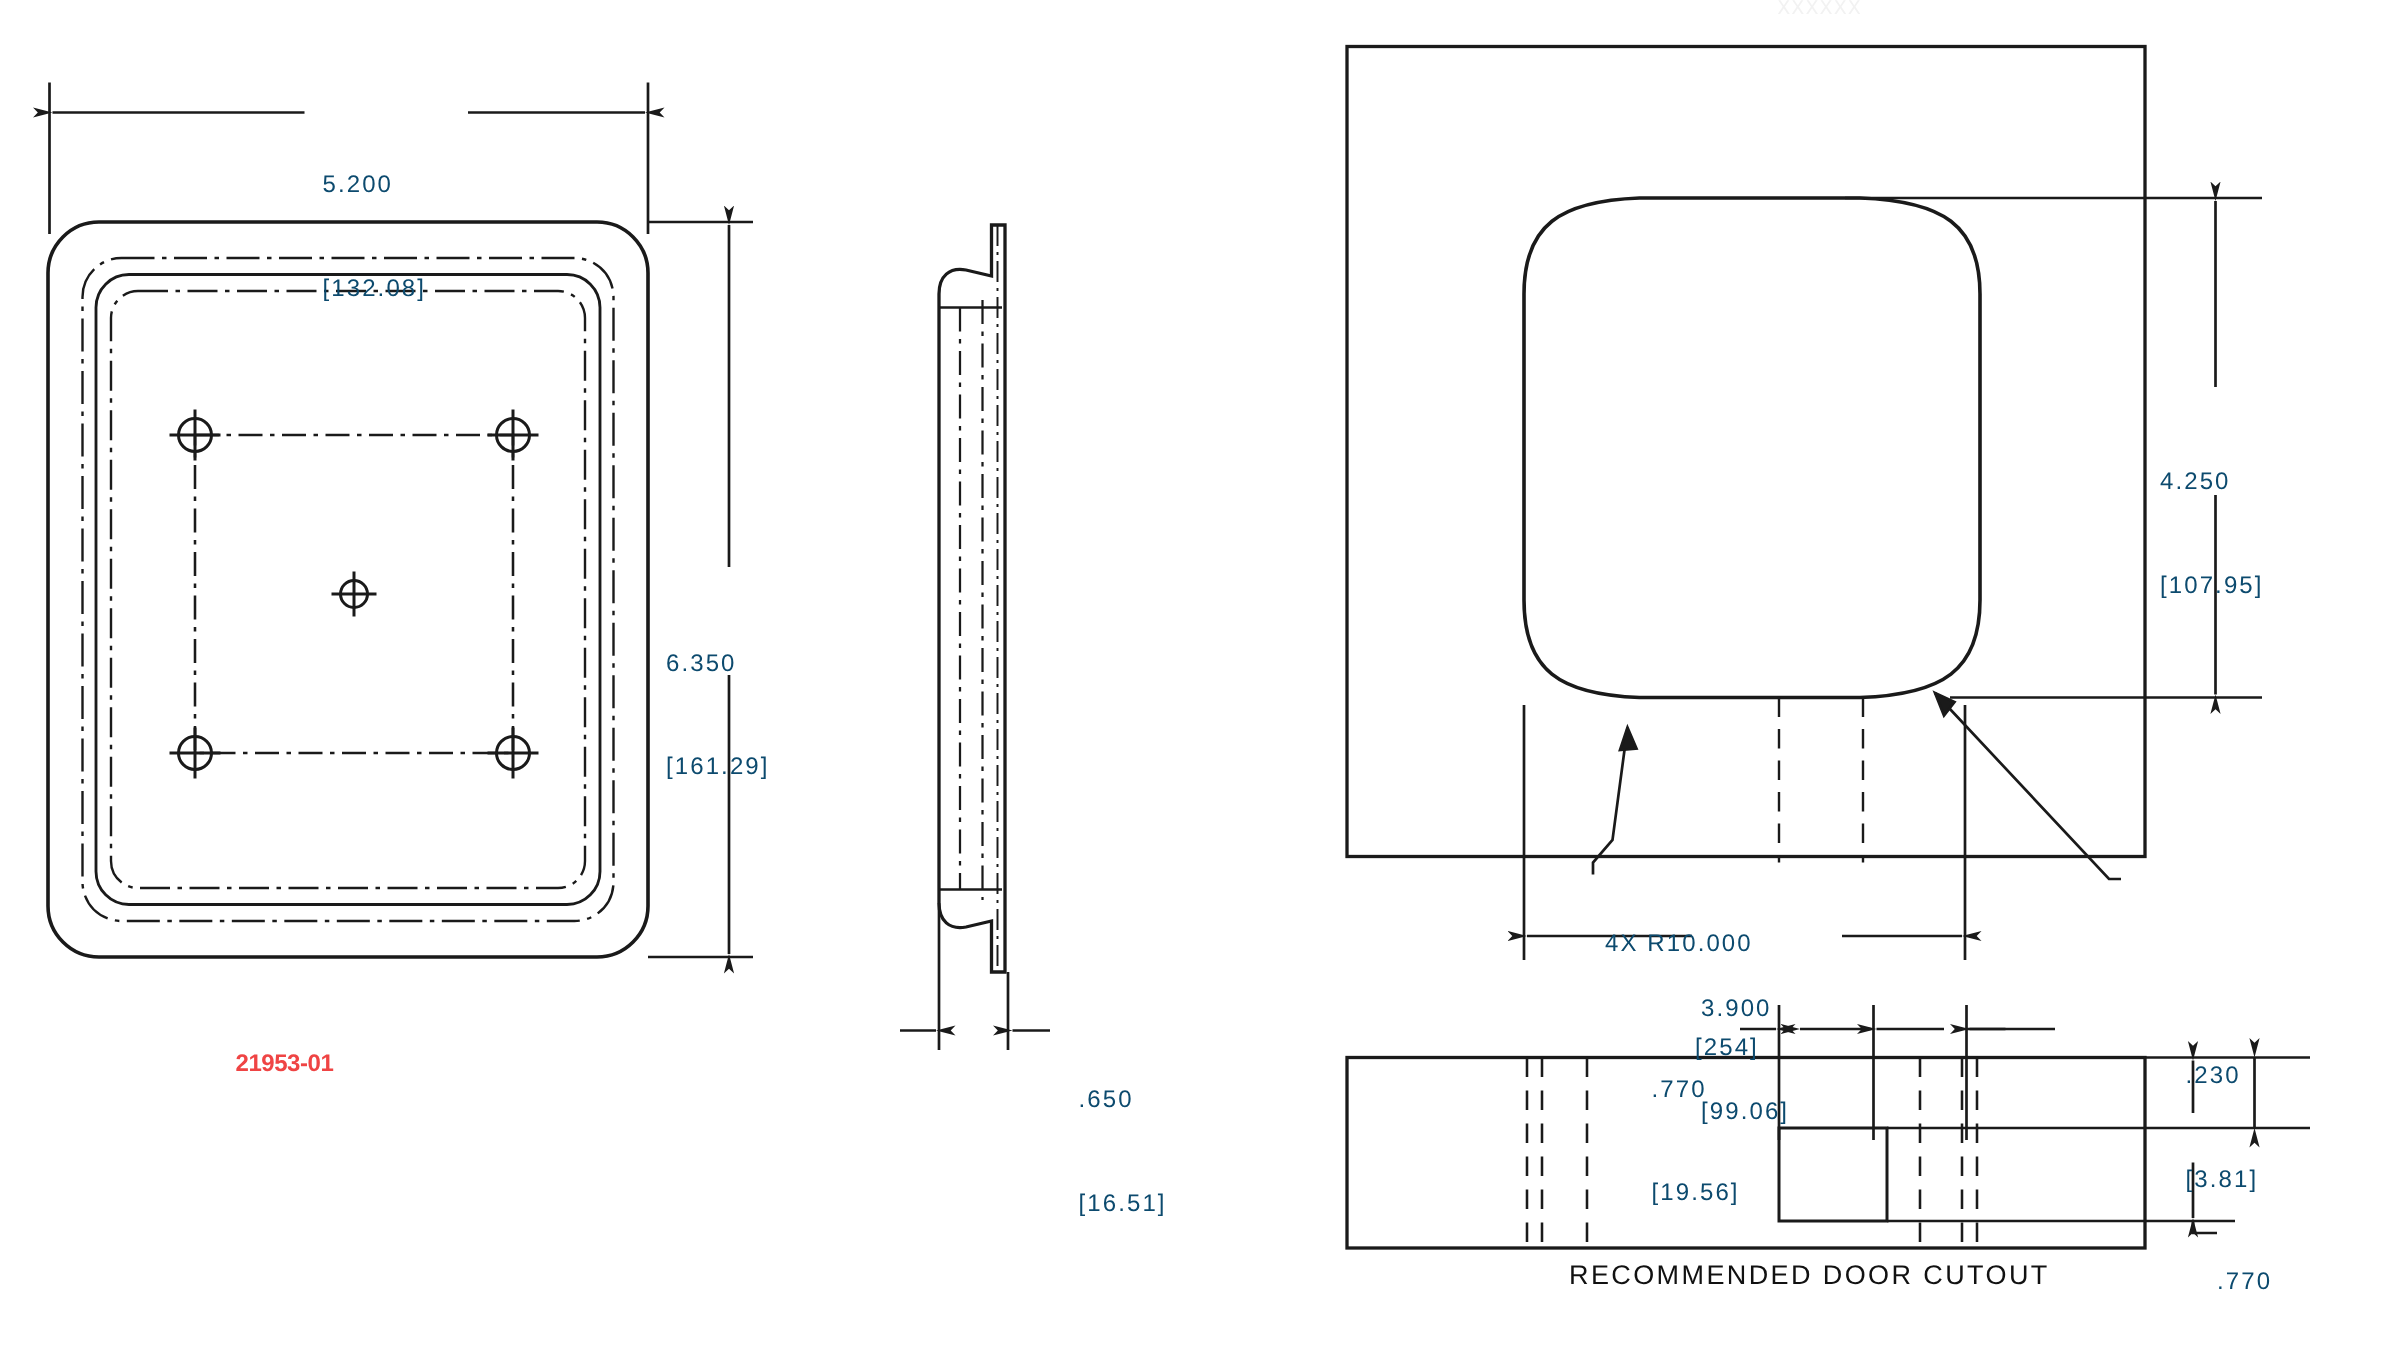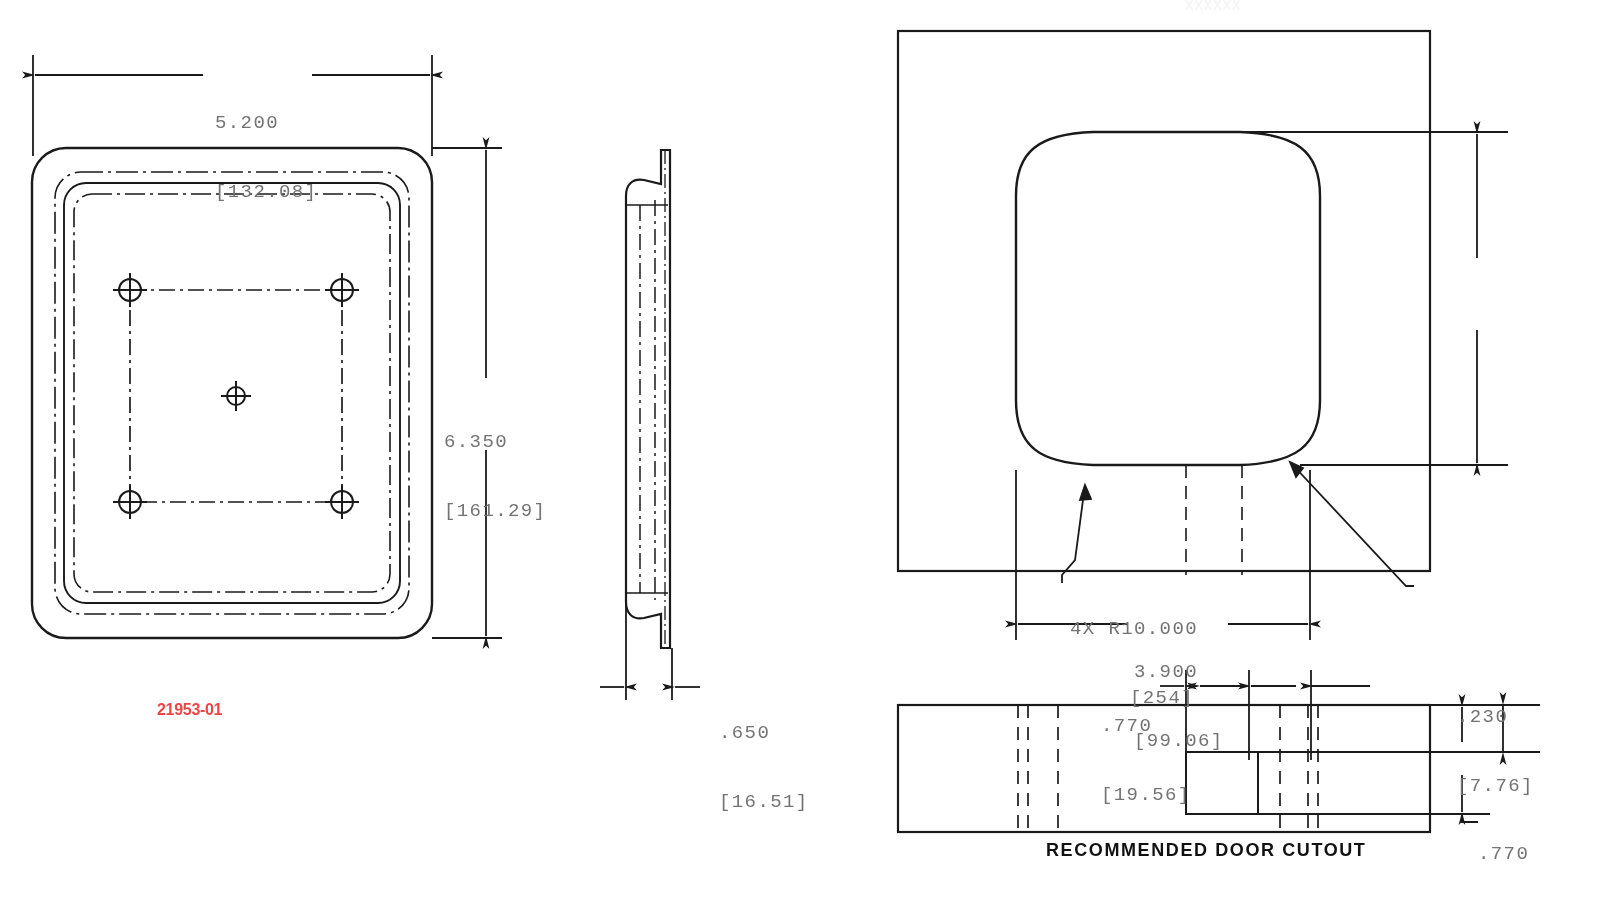--- a/index.html
+++ b/index.html
@@ -20,45 +20,45 @@
   }
   #drawing-svg {
     position: absolute;
     left: 0;
     top: 0;
     width: 1600px;
     height: 899px;
   }
   .dim-text {
     position: absolute;
-    font-family: Liberation Mono, monospace;
-    font-size: 19px;
+    font-family: Liberation Sans, sans-serif;
+    font-size: 16px;
     line-height: 23px;
     letter-spacing: 1.4px;
-    color: #737373;
+    color: #0c4a6e;
     white-space: pre;
     font-weight: 500;
   }
   .dim-text .ln {
     display: block;
   }
   .part-label {
     position: absolute;
     font-family: "Liberation Sans", sans-serif;
     font-size: 16px;
     font-weight: bold;
     letter-spacing: -0.3px;
     color: #ef4444;
     white-space: pre;
   }
   .view-caption {
     position: absolute;
     font-family: "Liberation Sans", sans-serif;
     font-size: 18px;
-    font-weight: bold;
+    font-weight: normal;
     letter-spacing: 1.6px;
     color: #111111;
     white-space: pre;
   }
   .ghost-label {
     position: absolute;
     font-family: "Liberation Mono", "DejaVu Sans Mono", monospace;
     font-size: 14px;
     letter-spacing: 1px;
     color: #f2f2f2;
@@ -240,41 +240,45 @@
     <span class="ln">[161.29]</span>
   </div>
 
   <div class="part-label" style="left:157px; top:701px;">21953-01</div>
 
   <div class="dim-text" style="left:719px; top:676px;">
     <span class="ln">.650</span>
     <span class="ln">[16.51]</span>
   </div>
 
+  <div class="dim-text" style="left:1440px; top:264px;">
+    <span class="ln">4.250</span>
+    <span class="ln">[107.95]</span>
+  </div>
 
   <div class="dim-text" style="left:1070px; top:572px;">
     <span class="ln">4X R10.000</span>
     <span class="ln" style="margin-left:60px;">[254]</span>
   </div>
 
 
   <div class="dim-text" style="left:1134px; top:615px;">
     <span class="ln">3.900</span>
     <span class="ln">[99.06]</span>
   </div>
 
   <div class="dim-text" style="left:1101px; top:669px;">
     <span class="ln">.770</span>
     <span class="ln">[19.56]</span>
   </div>
 
 
   <div class="dim-text" style="left:1457px; top:660px;">
     <span class="ln">.230</span>
-    <span class="ln">[7.76]</span>
+    <span class="ln">[3.81]</span>
   </div>
 
   <div class="dim-text" style="left:1478px; top:797px;">
     <span class="ln">.770</span>
     
   </div>
 
   <div class="view-caption" style="left:1046px; top:840px;">RECOMMENDED DOOR CUTOUT</div>
 
 </div>

